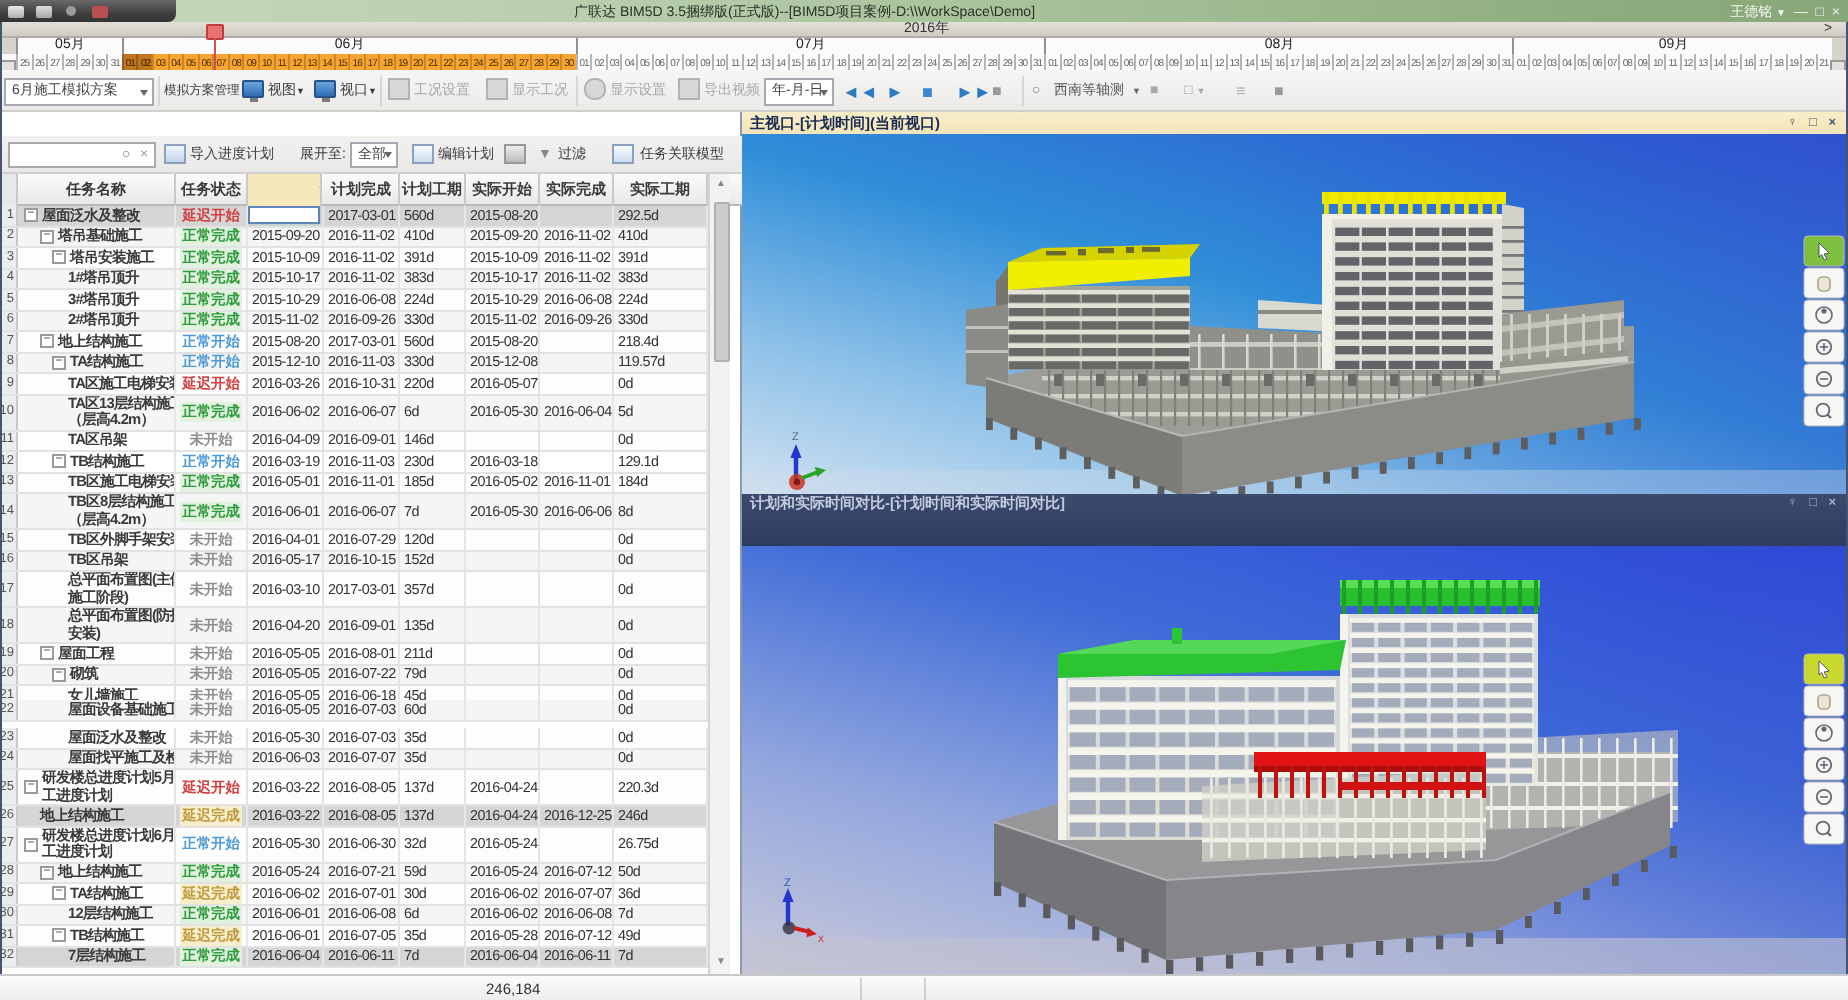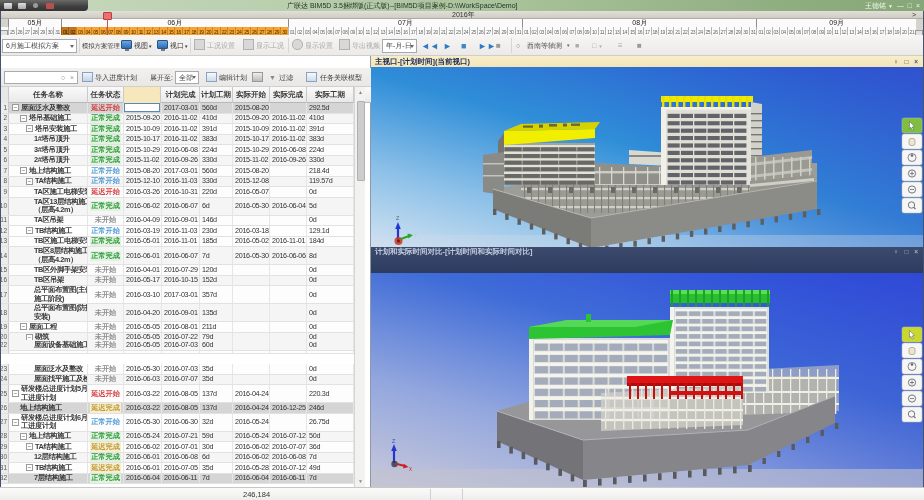--- a/index.html
+++ b/index.html
@@ -599,21 +599,21 @@
 <div class="td st" style="left:88px;width:36px">
           <span style="color:#8f8f8f;padding:0 1px">未开始</span>
         </div>
 <div class="td dt" style="left:124px;width:38px">2016-05-05</div>
 <div class="td dt" style="left:162px;width:38px">2016-06-18</div>
 <div class="td dt" style="left:200px;width:33px">45d</div>
 <div class="td dt" style="left:233px;width:37px"></div>
 <div class="td dt" style="left:270px;width:37px"></div>
 <div class="td dt" style="left:307px;width:47px">0d</div>
 </div>
-<div class="tr" style="top:237px;height:10.50px;background:#f5f5f5">
+<div class="tr" style="top:247px;height:10.50px;background:#f5f5f5">
 <div class="td num">22</div>
 <div class="td" style="left:9px;width:79px;padding-left:25px">
           <span class="nm">屋面设备基础施工</span>
         </div>
 <div class="td st" style="left:88px;width:36px">
           <span style="color:#8f8f8f;padding:0 1px">未开始</span>
         </div>
 <div class="td dt" style="left:124px;width:38px">2016-05-05</div>
 <div class="td dt" style="left:162px;width:38px">2016-07-03</div>
 <div class="td dt" style="left:200px;width:33px">60d</div>

